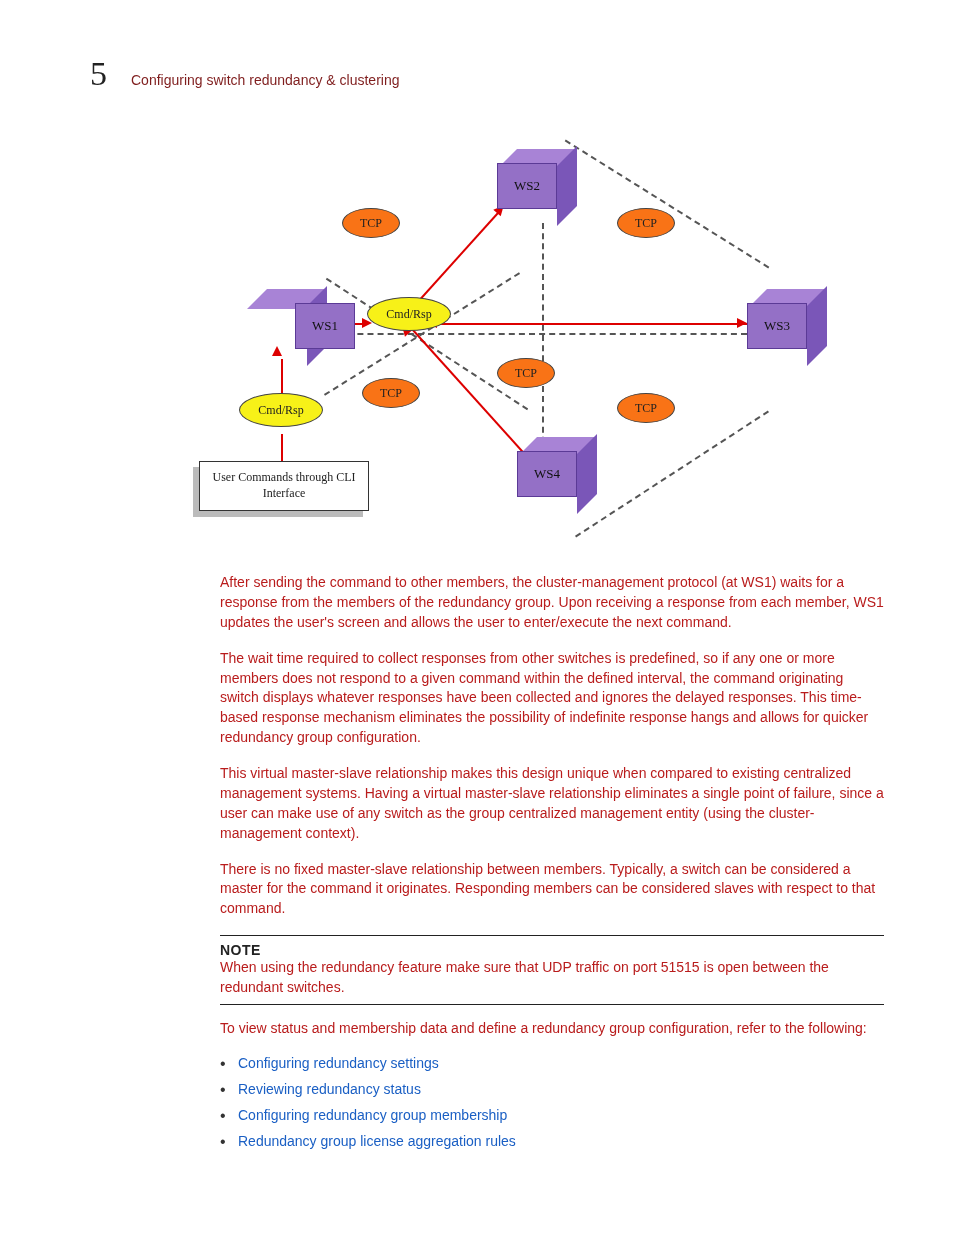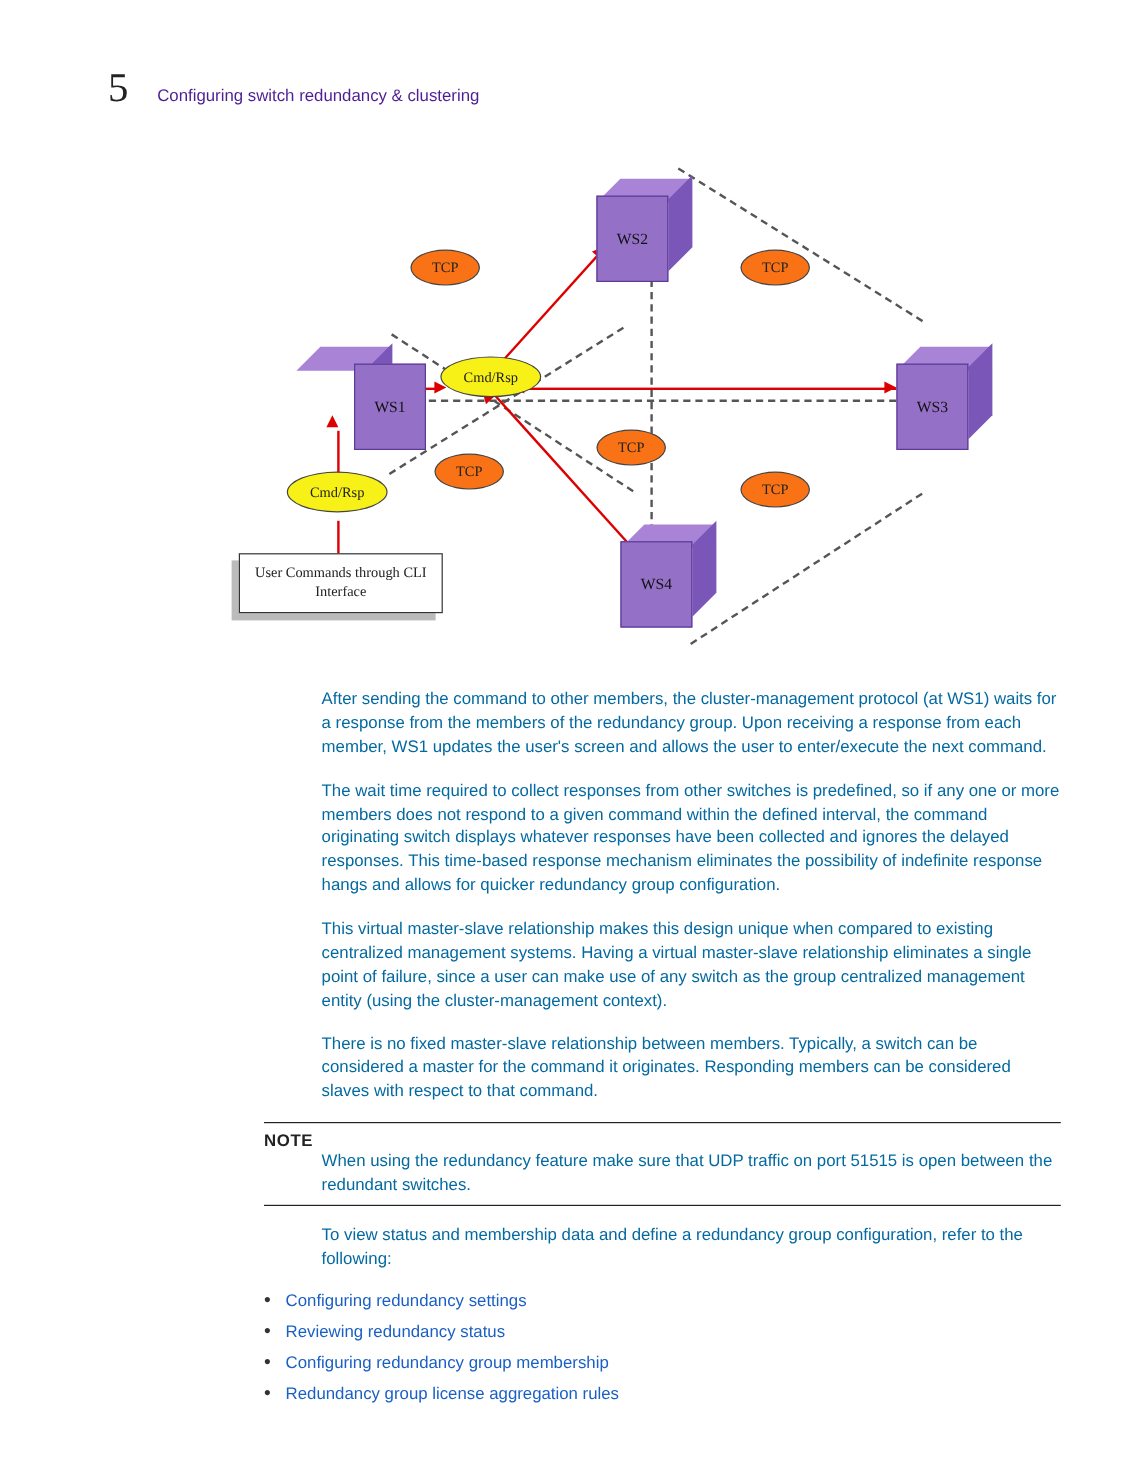--- a/index.html
+++ b/index.html
@@ -1,28 +1,28 @@
 <!DOCTYPE html>
 <html><head>
 <meta charset="utf-8">
 <style>
   * { box-sizing: border-box; margin: 0; padding: 0; }
   html, body { width: 954px; height: 1235px; background: #fff; font-family: Arial, Helvetica, sans-serif; color: #222; }
   .page { padding: 55px 50px 40px 90px; }
   .header { display: flex; align-items: baseline; gap: 24px; margin-bottom: 40px; }
   .chapter-number { font-size: 34px; font-weight: 400; font-family: Georgia, 'Times New Roman', serif; }
-  .section-title { font-size: 14px; color: #4c1d95; }
+  .section-title { font-size: 14px; color: #7f1d1d; }
   .diagram-wrap { display: flex; justify-content: center; margin: 10px 0 30px; }
   .diagram { position: relative; width: 640px; height: 410px; }
 
   
   .cube { position: absolute; width: 60px; height: 60px; }
   .cube .top { position:absolute; width:60px; height:20px; top:-14px; left:10px; background:#a883d6; transform: skewX(-45deg); }
   .cube .side { position:absolute; width:20px; height:60px; left:60px; top:-7px; background:#7a56b8; transform: skewY(-45deg); }
-  .cube .front { position:absolute; width:60px; height:72px; background:#9470c6; border:1px solid #5b3a96; display:flex; align-items:center; justify-content:center; font-family: Georgia, serif; font-size:13px; color:#111; }
+  .cube .front { position:absolute; width:60px; height:46px; background:#9470c6; border:1px solid #5b3a96; display:flex; align-items:center; justify-content:center; font-family: Georgia, serif; font-size:13px; color:#111; }
 
   
   .oval { position:absolute; border:1px solid #444; border-radius:50%; display:flex; align-items:center; justify-content:center; font-family: Georgia, serif; font-size:12px; }
   .tcp { width:58px; height:30px; background:#f97316; }
   .cmd { width:84px; height:34px; background:#f7f118; }
 
   
   .cli-shadow { position:absolute; width:170px; height:50px; background:#bbb; }
   .cli-box { position:absolute; width:170px; height:50px; background:#fff; border:1px solid #333; display:flex; align-items:center; justify-content:flex-start; text-align:center; font-family: Georgia, serif; font-size:12px; line-height:1.3; padding:4px; }
 
@@ -31,21 +31,21 @@
   .dashed { border-top:2px dashed #555; }
   .dashedv { border-left:2px dashed #555; }
 
   
   .arrow-line { position:absolute; height:2px; background:#d00; transform-origin: left center; }
   .arrow-head { position:absolute; width:0; height:0; border-left:10px solid #d00; border-top:5px solid transparent; border-bottom:5px solid transparent; transform-origin: left center; }
   .arrow-head.rev { border-left:none; border-right:10px solid #d00; }
 
   
   .content { margin-top: 30px; padding-left: 130px; padding-right: 20px; }
-  .para { font-size: 14px; line-height: 1.42; margin-bottom: 16px; color: #0369a1; margin-left: 48px; }
+  .para { font-size: 14px; line-height: 1.42; margin-bottom: 16px; color: #b91c1c; }
   .note-rule { border: none; border-top: 1px solid #222; margin: 4px 0 6px; }
   .note-label { font-weight: bold; font-size: 14px; letter-spacing: 0.5px; }
   .links { list-style: none; padding-left: 18px; }
   .links li { position: relative; margin: 5px 0 10px; font-size: 14px; }
   .links li::before { content: "•"; position: absolute; left: -18px; font-size: 16px; color: #333; }
   .link { color: #1a5fc4; }
 </style>
 </head>
 <body>
 

